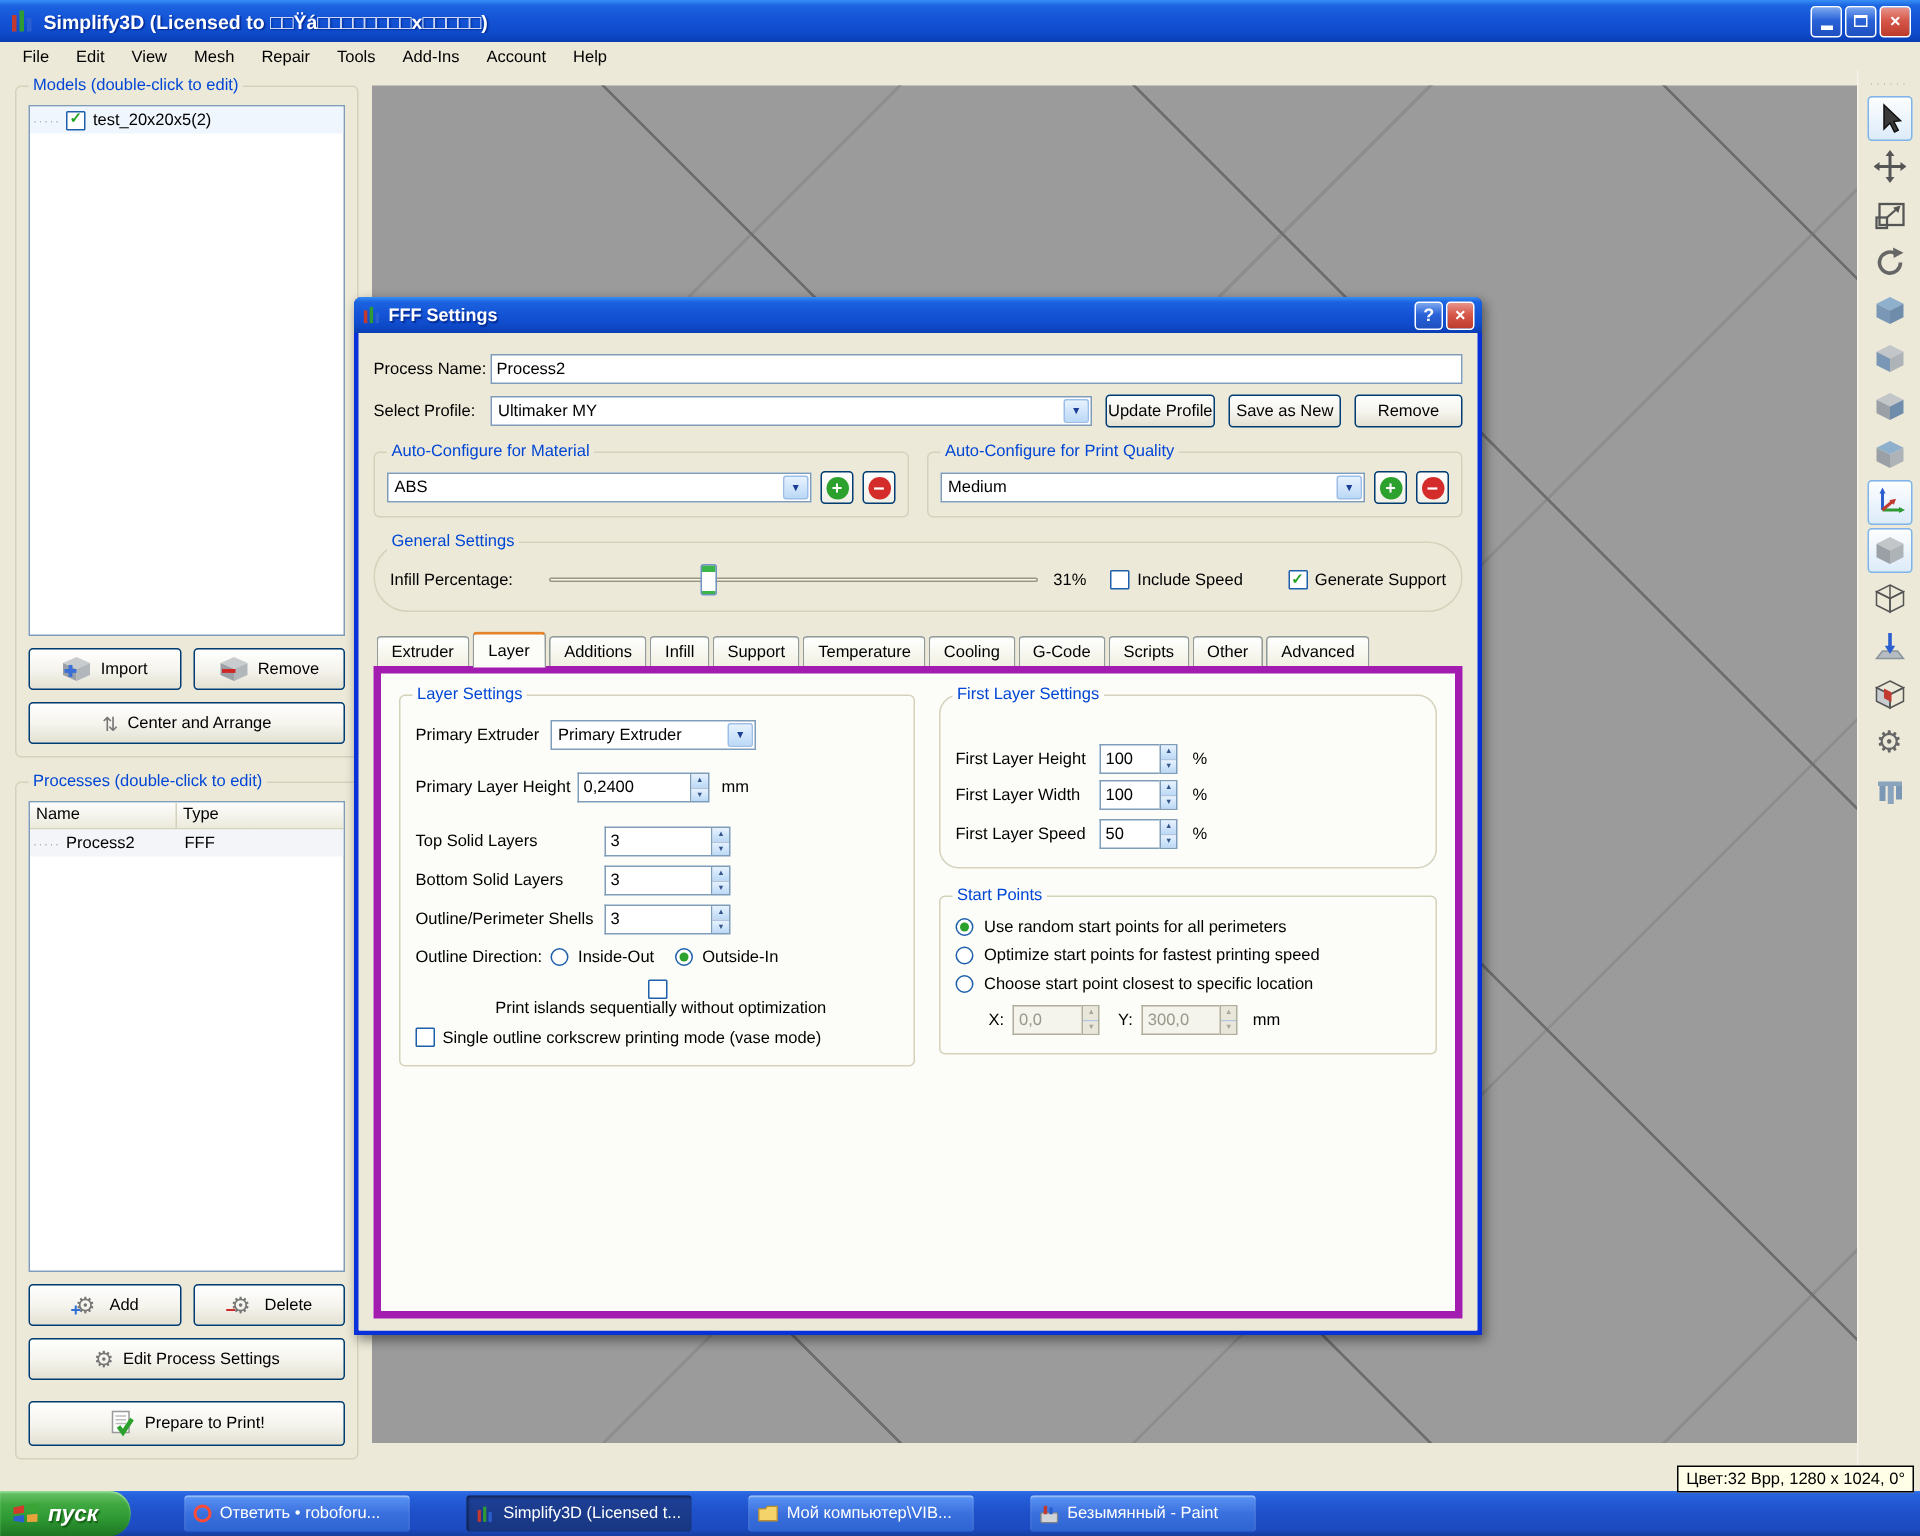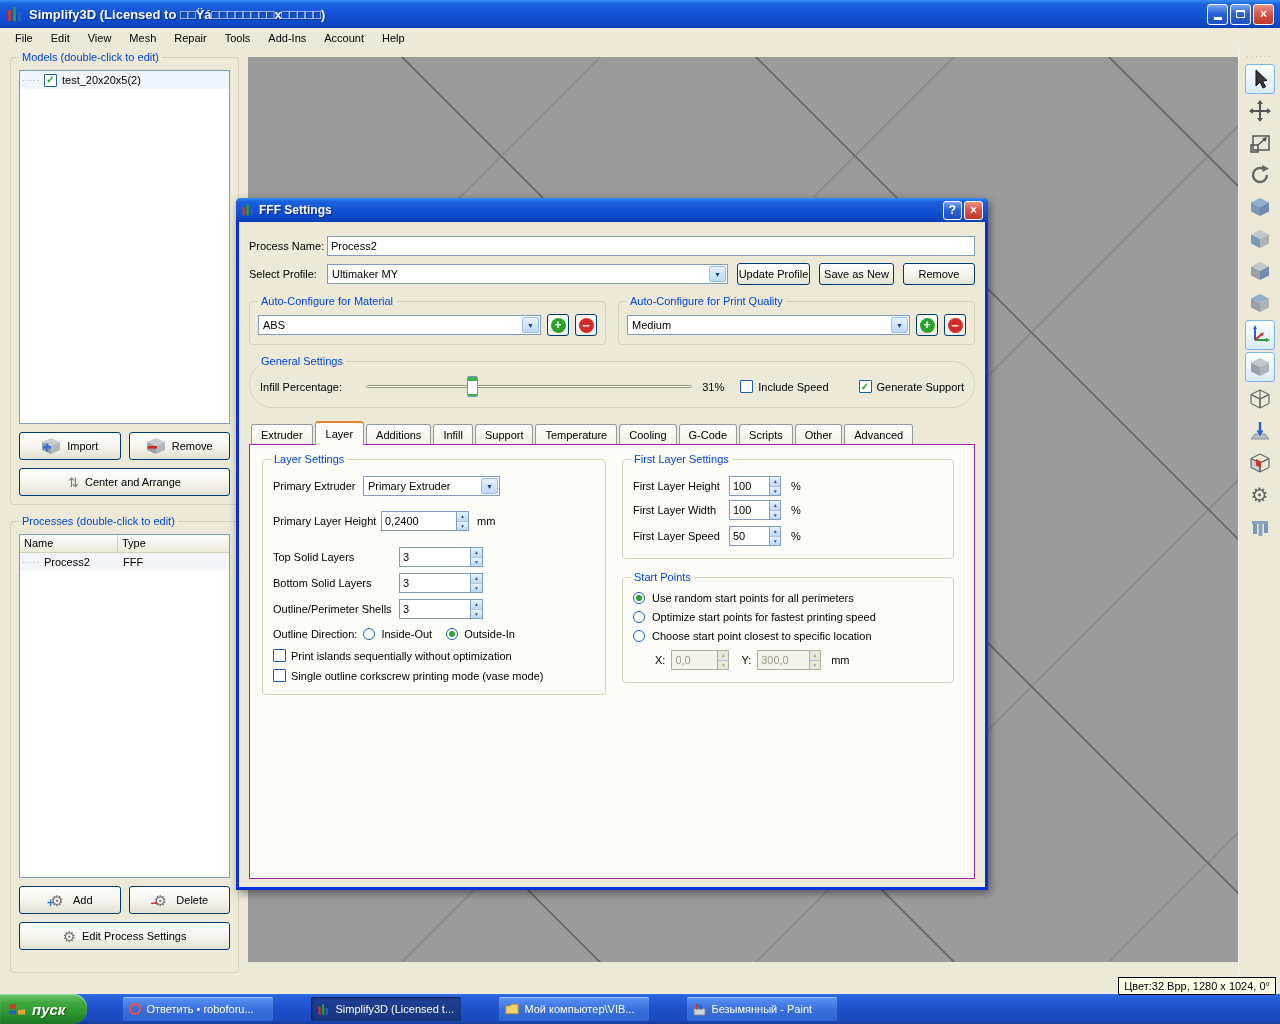--- a/index.html
+++ b/index.html
@@ -115,21 +115,21 @@
   .radio { width:12px; height:12px; border:1px solid #1D5FAB; border-radius:50%; background:#fff; flex:none;
     display:inline-flex; align-items:center; justify-content:center; }
   .radio .dot { width:6px; height:6px; border-radius:50%; background:#2DA12D; visibility:hidden; }
   .radio.sel .dot { visibility:visible; }
 
   
   .tabstrip { display:flex; align-items:flex-end; margin-top:12px; padding-left:2px; height:24px; }
   .tab { border:1px solid #919B9C; border-bottom:none; border-radius:3px 3px 0 0;
     background:linear-gradient(180deg,#fff,#F1F0E2); padding:4px 9px 3px 9px; margin-right:2px; white-space:nowrap; }
   .tab.active { background:#FCFCF8; border-top:2px solid #E5832B; padding:5px 10px 5px 10px; position:relative; z-index:2; margin-bottom:-1px; }
-  .tabpage { border:1px solid #a21caf; background:#FCFCF8; flex:1; padding:14px 10px 10px 12px; display:flex; gap:16px; align-items:flex-start; }
+  .tabpage { border:5px solid #a21caf; background:#FCFCF8; flex:1; padding:14px 10px 10px 12px; display:flex; gap:16px; align-items:flex-start; }
   .tabpage .group { background:#FCFCF8; }
   .tabpage .glabel { background:#FCFCF8; }
 
   
   .spin { display:inline-flex; height:20px; }
   .spin input { width:100%; border:1px solid #7F9DB9; border-right:none; background:#fff; font-family:"Liberation Sans",sans-serif; font-size:11px; padding:0 3px; }
   .spinbtns { width:15px; border:1px solid #7F9DB9; display:flex; flex-direction:column; }
   .spinbtns span { flex:1; font-size:5px; color:#35558a; display:flex; align-items:center; justify-content:center;
     background:linear-gradient(180deg,#E6F2FE,#BCD9F6); border-bottom:1px solid #b0c4e0; }
   .spinbtns span:last-child { border-bottom:none; }
@@ -268,20 +268,30 @@
             <span class="gearglyph">⚙</span>
             <span class="minus">−</span>
           </span>
         <span>Delete</span>
       </div>
     </div>
     <div class="xpbtn widebtn" style="margin-bottom:14px;">
       <span class="gearglyph">⚙</span>
       <span>Edit Process Settings</span>
     </div>
+    <div class="xpbtn widebtn" style="height:30px;">
+      <svg width="18" height="18" viewBox="0 0 18 18">
+        <rect x="3" y="1" width="11" height="14" fill="#fdfdfd" stroke="#999"></rect>
+        <line x1="5" y1="4" x2="12" y2="4" stroke="#bbb"></line>
+          <line x1="5" y1="6.5" x2="12" y2="6.5" stroke="#bbb"></line>
+          <line x1="5" y1="9" x2="12" y2="9" stroke="#bbb"></line>
+        <path d="M7 11 L10 15 L16 6" stroke="#2DA12D" stroke-width="3" fill="none"></path>
+      </svg>
+      <span>Prepare to Print!</span>
+    </div>
   </div>
 </div>
 
 <div id="right-toolbar">
   <div class="gripper">······</div>
 
   <div class="toolbtn sel">
     <svg width="22" height="22" viewBox="0 0 22 22">
       <polygon points="7,2 7,18 11,14 14,20 16.5,18.8 13.5,13 18,12.5" fill="#3a3a3a" stroke="#111"></polygon>
     </svg>
@@ -561,36 +571,36 @@
           <span class="radio">
               <span class="dot"></span>
             </span>
           <span>Inside-Out</span>
           <span class="radio sel" style="margin-left:8px;">
               <span class="dot"></span>
             </span>
           <span>Outside-In</span>
         </div>
 
-        <div class="frow" style="margin-top:9px;">
+        <div class="frow" style="margin-top:9px;flex-direction:column;">
           <span class="cb">
               <span class="mark">✓</span>
             </span>
           <span class="rowlabel">Print islands sequentially without optimization</span>
         </div>
         <div class="frow" style="margin-top:7px;">
           <span class="cb">
               <span class="mark">✓</span>
             </span>
           <span class="rowlabel">Single outline corkscrew printing mode (vase mode)</span>
         </div>
       </div>
 
       <div style="width:332px; display:flex; flex-direction:column; gap:18px;">
-        <div class="group" style="padding:16px 10px 12px 10px;">
+        <div class="group" style="padding:32px 10px 12px 10px;border-radius:13px;">
           <span class="glabel">First Layer Settings</span>
           <div class="frow">
             <span class="flabel" style="width:96px;">First Layer Height</span>
             <span class="spin" style="width:52px;">
               <input value="100" style="">
               <span class="spinbtns">
                   <span>▲</span>
                   <span>▼</span>
                 </span>
             </span>

